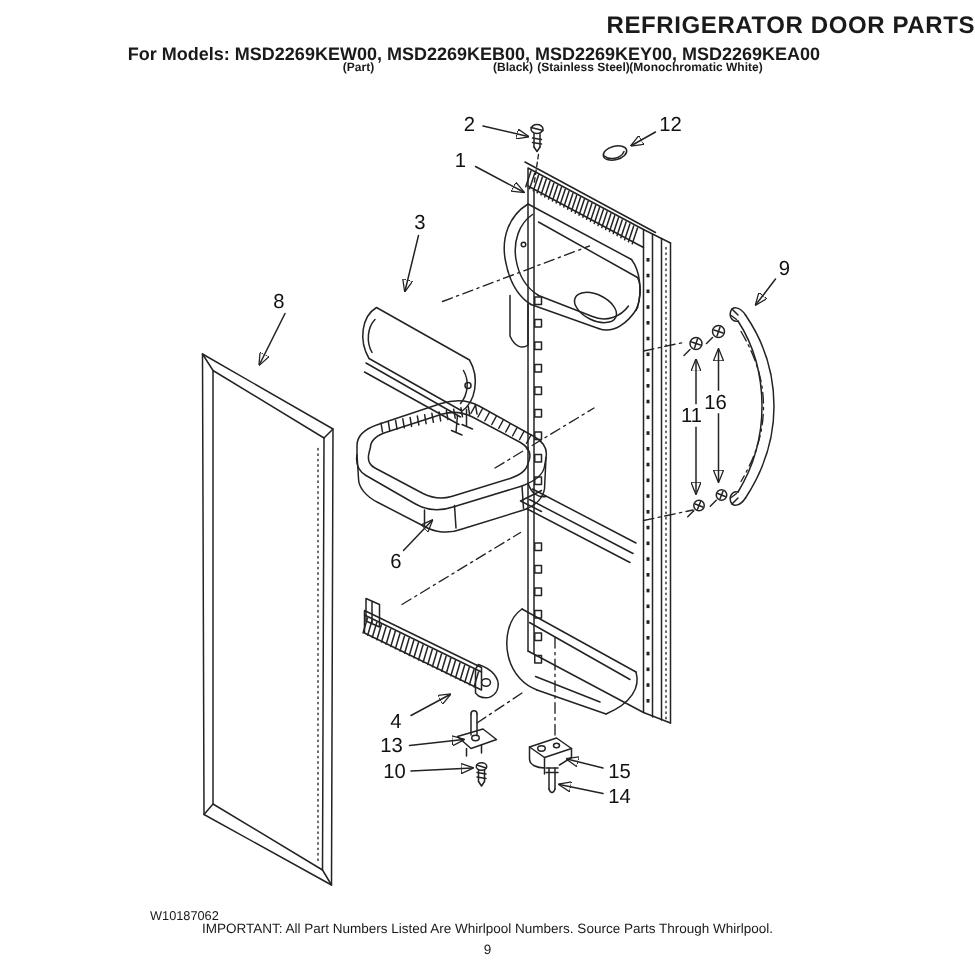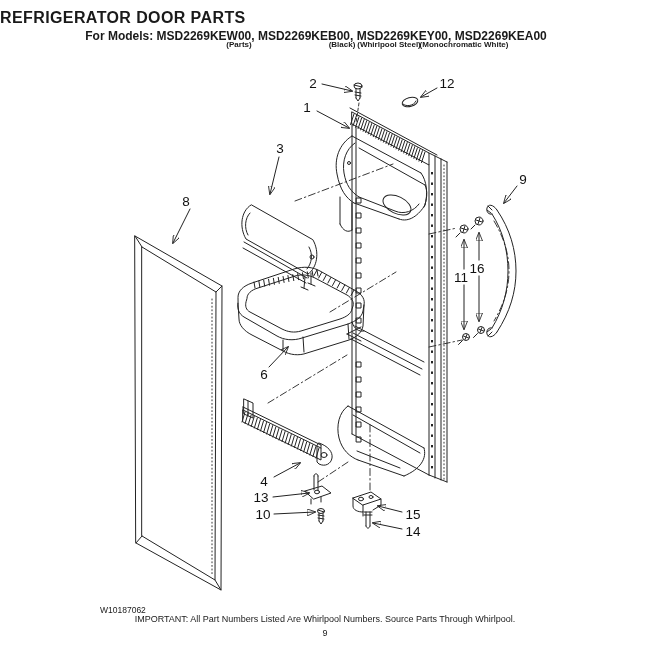--- a/index.html
+++ b/index.html
@@ -2,21 +2,21 @@
 <html><head>
 <meta charset="utf-8">
 <style>
   html,body{margin:0;padding:0;}
   body{
     width:650px;height:650px;background:#ffffff;position:relative;
     font-family:"Liberation Sans",sans-serif;color:#1a1a1a;overflow:hidden;
   }
   .page{position:absolute;inset:0;}
   .title{
-    position:absolute;top:9px;left:0;width:650px;text-align:left;
+    position:absolute;top:9px;left:0;width:650px;text-align:right;
     font-size:16px;font-weight:bold;letter-spacing:.4px;
   }
   .models{
     position:absolute;top:29px;left:0;width:632px;text-align:center;
     font-size:12px;font-weight:bold;
   }
   .finish{
     position:absolute;top:40px;transform:translateX(-50%);
     font-size:8px;font-weight:bold;white-space:nowrap;
   }
@@ -40,23 +40,23 @@
     text-anchor:middle;stroke:none;
   }
 </style>
 </head>
 <body>
 
 <div class="page">
 
   <div class="title">REFRIGERATOR DOOR PARTS</div>
   <div class="models">For Models: MSD2269KEW00, MSD2269KEB00, MSD2269KEY00, MSD2269KEA00</div>
-  <span class="finish f0">(Parts)</span>
+  <span class="finish f0">(Part)</span>
   <span class="finish f1">(Black)</span>
-  <span class="finish f2">(Whirlpool Steel)</span>
+  <span class="finish f2">(Stainless Steel)</span>
   <span class="finish f3">(Monochromatic White)</span>
 
   <svg id="diagram" width="650" height="650" viewBox="0 0 650 650">
     <defs>
       <marker id="arr" viewBox="0 0 10 8" refX="9" refY="4" markerWidth="8.5" markerHeight="7" orient="auto-start-reverse">
         <path d="M0,0 L10,4 L0,8 Z" fill="#232323" stroke="none"></path>
       </marker>
     </defs>
 
     <g>

